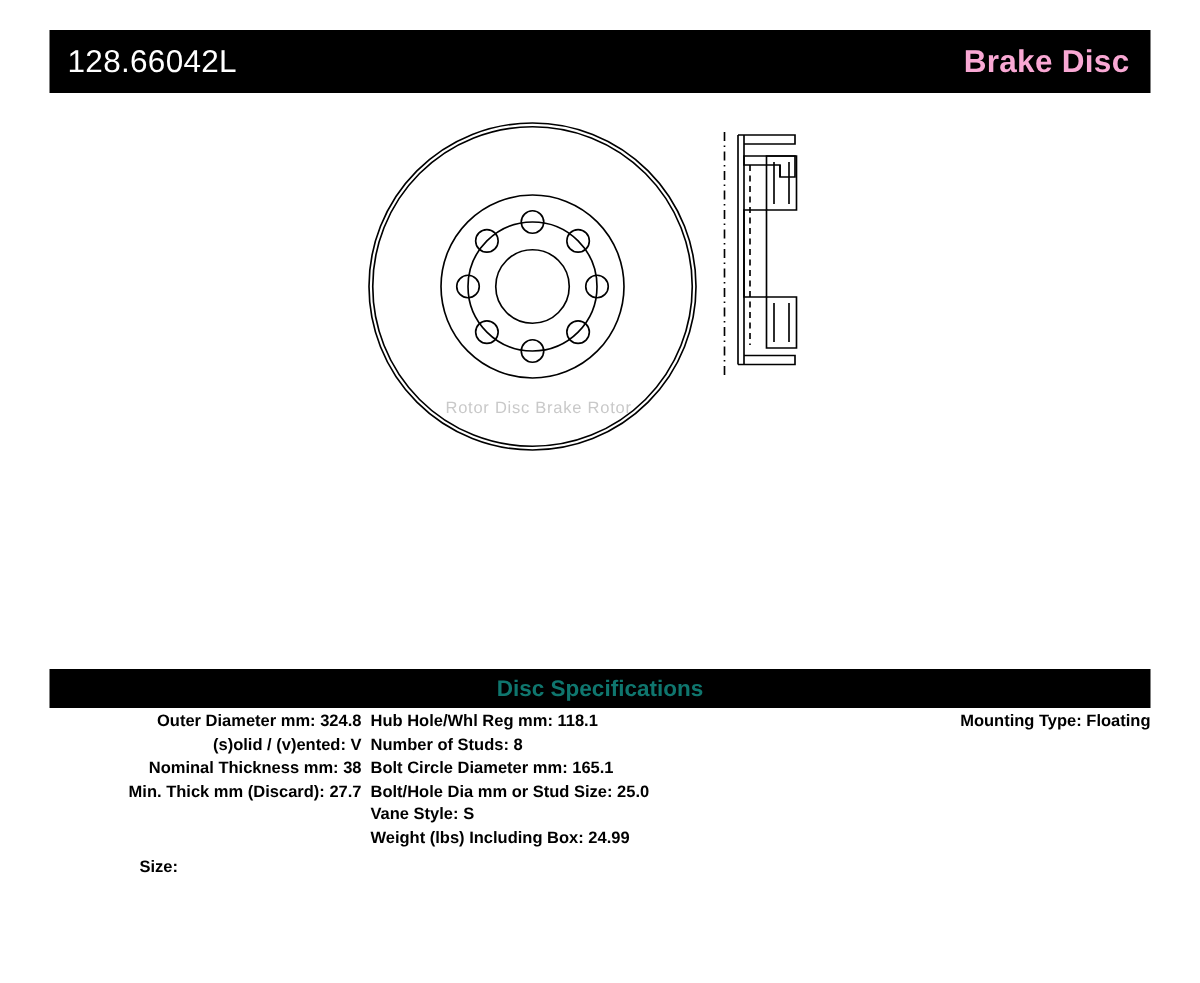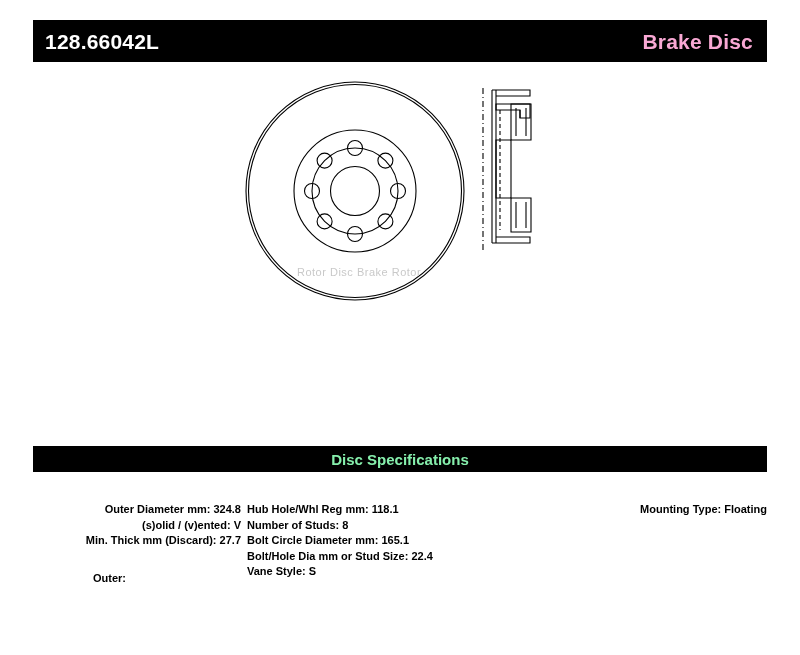--- a/index.html
+++ b/index.html
@@ -32,21 +32,21 @@
     background: #000000;
     display: flex;
     align-items: center;
     justify-content: space-between;
     box-sizing: border-box;
     padding: 0 14px 0 12px;
   }
   .header-part {
     color: #ffffff;
     font-size: 21px;
-    font-weight: bold;
+    font-weight: normal;
     letter-spacing: 0.2px;
     line-height: 1;
   }
   .header-title {
     color: #f9a8d4;
     font-size: 21px;
     font-weight: bold;
     letter-spacing: 0.2px;
     line-height: 1;
   }
@@ -71,35 +71,34 @@
   }
 
   
   .spec-header {
     position: absolute;
     left: 33px;
     top: 446px;
     width: 734px;
     height: 26px;
     background: #000000;
-    color: #86efac;
+    color: #0f766e;
     font-size: 15px;
     font-weight: bold;
     display: flex;
     align-items: center;
     justify-content: center;
     box-sizing: border-box;
   }
 
   .spec-body {
     position: absolute;
     left: 33px;
     top: 474px;
     width: 734px;
-    margin-top: 28px;
   }
   .spec-columns {
     display: flex;
     align-items: flex-start;
   }
   .col {
     box-sizing: border-box;
   }
   .col-left {
     width: 214px;
@@ -197,32 +196,34 @@
     <div class="watermark">Rotor Disc Brake Rotor</div>
   </div>
 
   <div class="spec-header">Disc Specifications</div>
 
   <div class="spec-body">
     <div class="spec-columns">
       <div class="col col-left">
         <div class="spec-line">Outer Diameter mm: 324.8</div>
         <div class="spec-line">(s)olid / (v)ented: V</div>
+        <div class="spec-line">Nominal Thickness mm: 38</div>
         <div class="spec-line">Min. Thick mm (Discard): 27.7</div>
       </div>
       <div class="col col-mid">
         <div class="spec-line">Hub Hole/Whl Reg mm: 118.1</div>
         <div class="spec-line">Number of Studs: 8</div>
         <div class="spec-line">Bolt Circle Diameter mm: 165.1</div>
-        <div class="spec-line">Bolt/Hole Dia mm or Stud Size: 22.4</div>
+        <div class="spec-line">Bolt/Hole Dia mm or Stud Size: 25.0</div>
         <div class="spec-line">Vane Style: S</div>
+        <div class="spec-line">Weight (lbs) Including Box: 24.99</div>
       </div>
       <div class="col col-right">
         <div class="spec-line">Mounting Type: Floating</div>
       </div>
     </div>
   </div>
 
   <div class="note">
-    <span class="note-label">Outer:</span>
+    <span class="note-label">Size:</span>
   </div>
 
 </div>
 
 </body></html>

